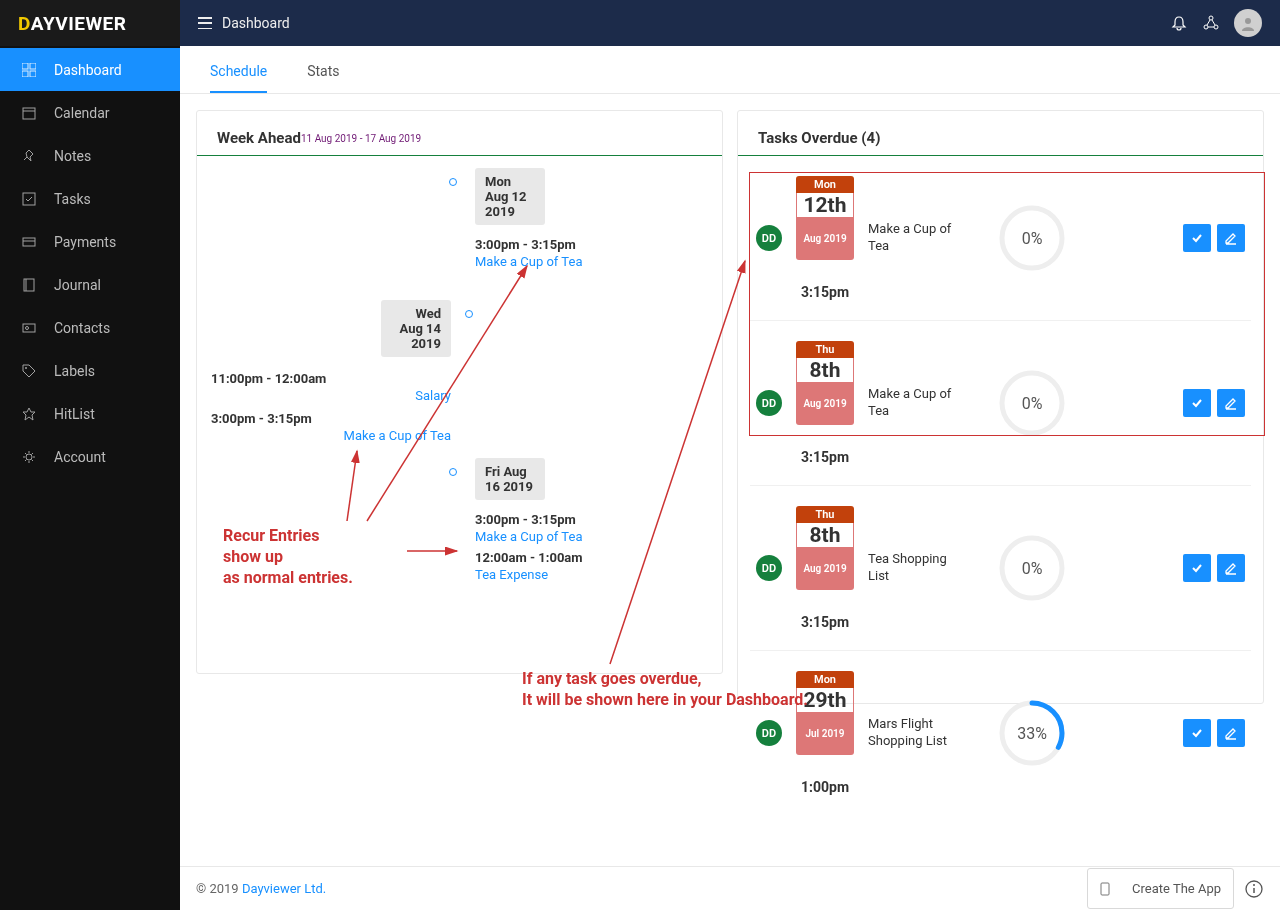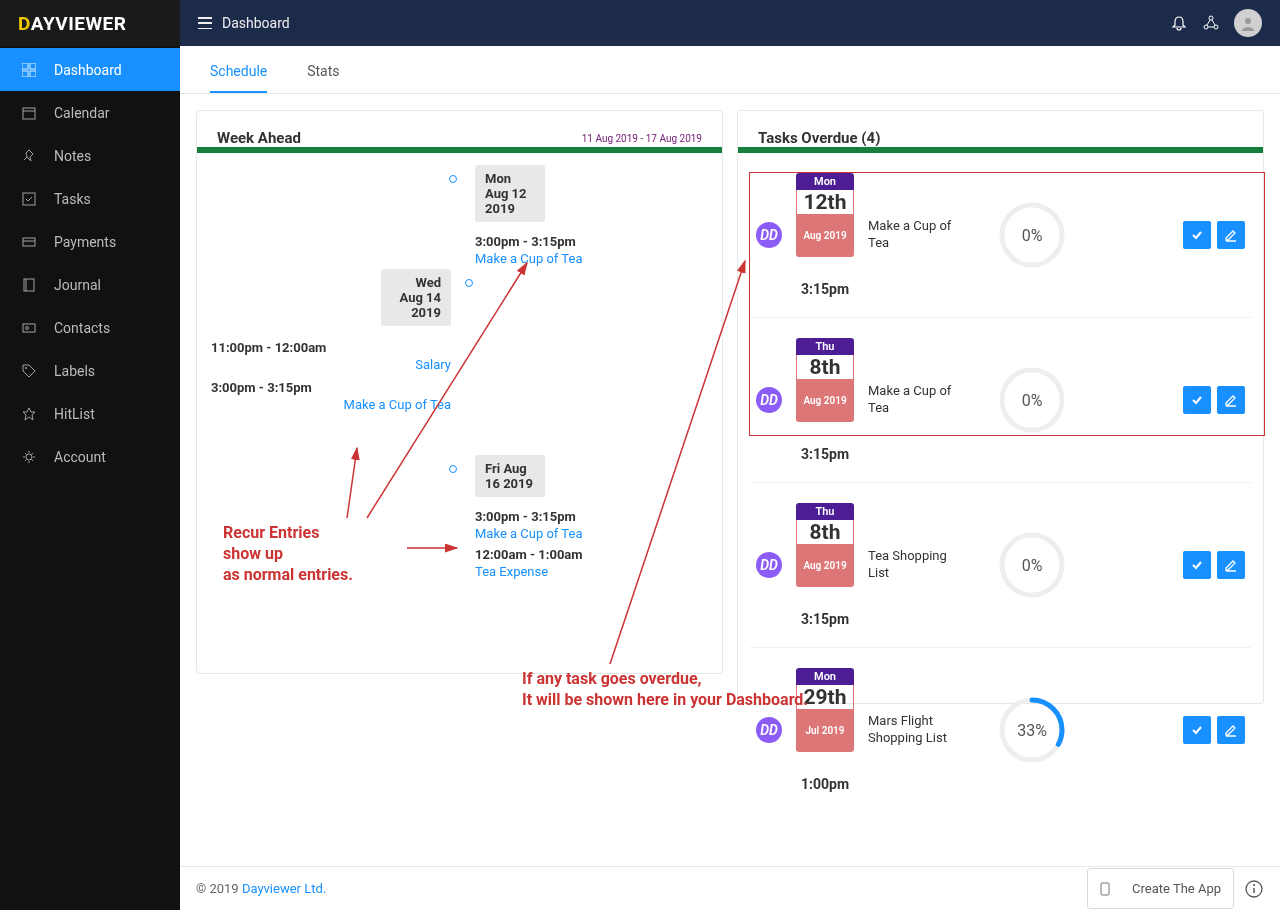--- a/index.html
+++ b/index.html
@@ -27,38 +27,38 @@
 .main { position: absolute; left: 180px; top: 46px; right: 0; bottom: 44px; overflow: hidden; background: #fff; }
 .tabs { display: flex; border-bottom: 1px solid #e8e8e8; padding: 0 18px; gap: 40px; height: 48px; align-items: flex-end; }
 .tab { padding: 10px 0 12px; cursor: pointer; font-size: 14px; color: #555; border-bottom: 2px solid transparent; }
 .tab.active { color: #1890ff; border-bottom-color: #1890ff; margin-left: 12px; }
 
 .content { padding: 16px; display: flex; gap: 14px; }
 
 .card { border: 1px solid #e8e8e8; border-radius: 3px; background: #fff; }
 .card-week { width: 540px; height: 564px; position: relative; }
 .card-overdue { width: 540px; height: 594px; position: relative; }
-.card-header { padding: 18px 20px 0; display: flex; justify-content: space-between; align-items: center; border-bottom: 6px solid #15803d; }
+.card-header { padding: 18px 20px 8px; display: flex; align-items: center; border-bottom: 1px solid #15803d; }
 .card-title { font-weight: 700; font-size: 15px; color: #333; }
 .card-subtitle { font-size: 10px; color: #701a75; }
 
 .week-body { position: relative; padding: 10px 20px; height: 490px; }
 
 .evbox { position: absolute; }
 .ev-date { display: inline-block; background: #e8e8e8; border-radius: 3px; padding: 6px 10px; font-weight: 700; font-size: 13px; color: #333; margin-bottom: 6px; }
 .ev-time { font-weight: 700; font-size: 13px; color: #333; margin: 6px 0 2px; }
 .ev-link { color: #1890ff; font-size: 13px; cursor: pointer; }
 .bullet { width: 8px; height: 8px; border: 1.5px solid #1890ff; border-radius: 50%; background: #fff; display: inline-block; margin-right: 6px; vertical-align: middle; }
 
 .overdue-body { padding: 0 12px; }
 .overdue-row { display: flex; align-items: center; padding: 20px 6px; border-bottom: 1px solid #f0f0f0; gap: 14px; }
 .overdue-row:last-child { border-bottom: none; }
-.dd { width: 26px; height: 26px; border-radius: 50%; background: #8b5cf6; color: #fff; font-size: 14px; font-weight: 600; display: flex; align-items: center; justify-content: center; flex-shrink: 0; font-style: italic; }
+.dd { width: 26px; height: 26px; border-radius: 50%; background: #15803d; color: #fff; font-size: 11px; font-weight: 600; display: flex; align-items: center; justify-content: center; flex-shrink: 0; }
 .datecard { width: 58px; text-align: center; flex-shrink: 0; }
-.datecard-day { background: #4c1d95; color: #fff; font-size: 11px; font-weight: 600; padding: 2px 12px; border-top-left-radius: 3px; border-top-right-radius: 3px; }
+.datecard-day { background: #c2410c; color: #fff; font-size: 11px; font-weight: 600; padding: 2px 12px; border-top-left-radius: 3px; border-top-right-radius: 3px; }
 .datecard-num { font-size: 21px; font-weight: 700; color: #333; border-left: 1px solid #d77; border-right: 1px solid #d77; }
 .datecard-month { background: #d77; color: #fff; font-size: 10px; font-weight: 600; padding: 16px 0; border-bottom-left-radius: 3px; border-bottom-right-radius: 3px; }
 .datecard-time { font-size: 14px; font-weight: 700; color: #333; margin-top: 24px; }
 .task-title { width: 90px; font-size: 13px; color: #333; line-height: 1.3; flex-shrink: 0; }
 .pct { width: 68px; height: 68px; flex-shrink: 0; position: relative; margin-left: 26px; }
 .pct-circle { width: 100%; height: 100%; border-radius: 50%; }
 .pct-label { position: absolute; top: 50%; left: 50%; transform: translate(-50%, -50%); font-size: 16px; color: #555; }
 .actions { display: flex; gap: 6px; margin-left: auto; }
 .btn-sq { width: 28px; height: 28px; background: #1890ff; border-radius: 2px; display: flex; align-items: center; justify-content: center; cursor: pointer; color: #fff; }
 
@@ -225,21 +225,21 @@
 
         <div class="evbox" style="left:268px; top:12px;">
           <span class="bullet" style="position:absolute; left:-16px; top:10px;"></span>
           <div style="margin-left:10px;">
             <div class="ev-date" style="width:70px;">Mon Aug 12 2019</div>
             <div class="ev-time">3:00pm - 3:15pm</div>
             <div class="ev-link">Make a Cup of Tea</div>
           </div>
         </div>
 
-        <div class="evbox" style="left:14px; top:116px; width:260px;">
+        <div class="evbox" style="left:14px; top:144px; width:260px;">
           <span class="bullet" style="position:absolute; left:254px; top:10px;"></span>
           <div style="text-align:right; padding-right:20px;">
             <div class="ev-date" style="width:70px;">Wed Aug 14 2019</div>
           </div>
           <div class="ev-time" style="text-align:left; margin-top:8px;">11:00pm - 12:00am</div>
           <div class="ev-link" style="text-align:right; padding-right:20px;">Salary</div>
           <div class="ev-time" style="text-align:left; margin-top:8px;">3:00pm - 3:15pm</div>
           <div class="ev-link" style="text-align:right; padding-right:20px;">Make a Cup of Tea</div>
         </div>
 

